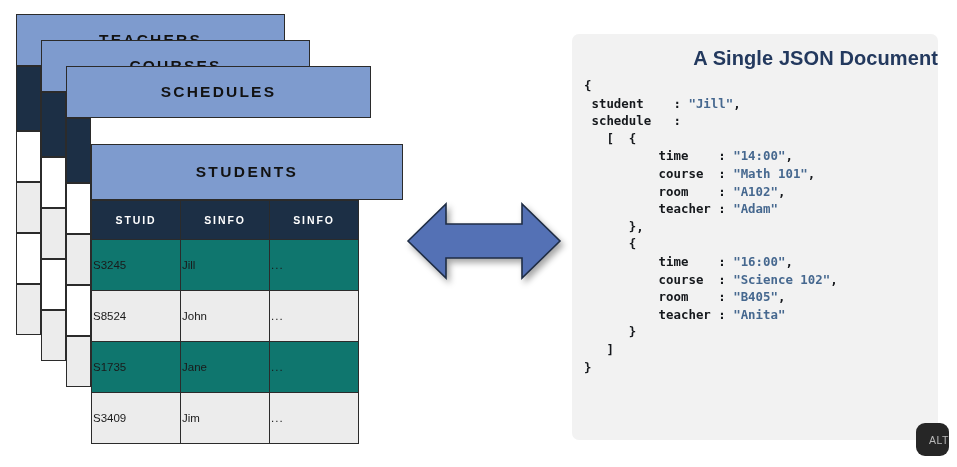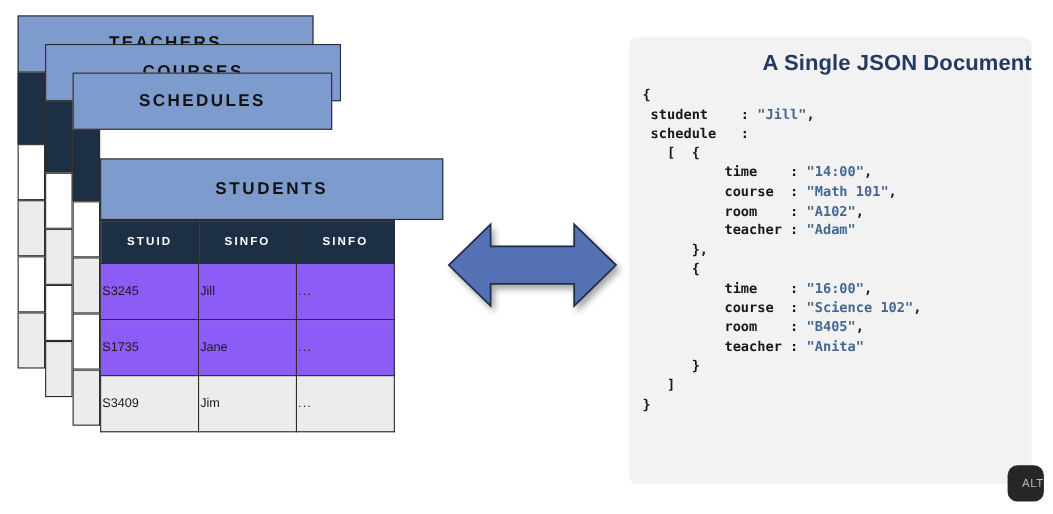--- a/index.html
+++ b/index.html
@@ -58,21 +58,21 @@
   }
   #front-grid th{
     background:#1c2f45;color:#ffffff;
     font-size:10.5px;font-weight:bold;letter-spacing:1.9px;
     height:39px;
   }
   #front-grid td{
     height:51px;
     font-size:11.5px;color:#1a1a1a;
   }
-  #front-grid tr.odd td{background:#8b5cf6;}
+  #front-grid tr.odd td{background:#0f766e;}
   #front-grid tr.even td{background:#ececec;}
   .dots{letter-spacing:1px;color:#444;}
 
   
   #arrow-wrap{position:absolute;left:404px;top:196px;width:160px;height:90px;}
   #arrow-wrap svg{display:block;filter:drop-shadow(3px 4px 3px rgba(0,0,0,.35));}
 
   
   #json-panel{
     position:absolute;left:572px;top:34px;
@@ -131,38 +131,43 @@
           <div class="band rw-white" style="left: 0px; top: 219px; width: 25px; height: 51px;"></div>
           <div class="band rw-gray" style="left: 0px; top: 270px; width: 25px; height: 51px;"></div>
           <div class="tbl-title" style="left: 0px; top: 0px; width: 269px; height: 52px;">COURSES</div>
         </div>
         <div class="tbl" style="left: 66px; top: 66px;">
           <div class="band navy" style="left: 0px; top: 52px; width: 25px; height: 65px;"></div>
           <div class="band rw-white" style="left: 0px; top: 117px; width: 25px; height: 51px;"></div>
           <div class="band rw-gray" style="left: 0px; top: 168px; width: 25px; height: 51px;"></div>
           <div class="band rw-white" style="left: 0px; top: 219px; width: 25px; height: 51px;"></div>
           <div class="band rw-gray" style="left: 0px; top: 270px; width: 25px; height: 51px;"></div>
-          <div class="tbl-title" style="left: 0px; top: 0px; width: 236px; height: 52px;">SCHEDULES</div>
+          <div class="tbl-title" style="left: 0px; top: 0px; width: 305px; height: 52px;">SCHEDULES</div>
         </div>
       </div>
 
     <div id="front-table">
       <div id="front-title">STUDENTS</div>
       <table id="front-grid">
         <thead>
           <tr>
             <th>STUID</th>
             <th>SINFO</th>
             <th>SINFO</th>
           </tr>
         </thead>
         <tbody>
           <tr class="odd">
             <td>S3245</td>
             <td>Jill</td>
+            <td class="dots">...</td>
+          </tr>
+          <tr class="even">
+            <td>S8524</td>
+            <td>John</td>
             <td class="dots">...</td>
           </tr>
           <tr class="odd">
             <td>S1735</td>
             <td>Jane</td>
             <td class="dots">...</td>
           </tr>
           <tr class="even">
             <td>S3409</td>
             <td>Jim</td>

